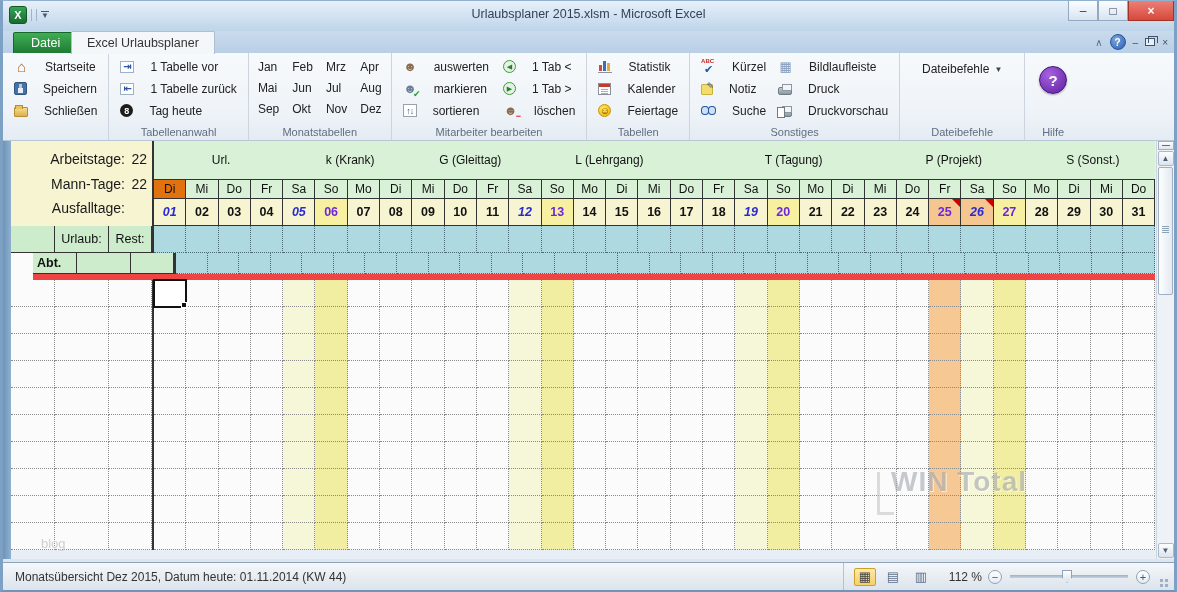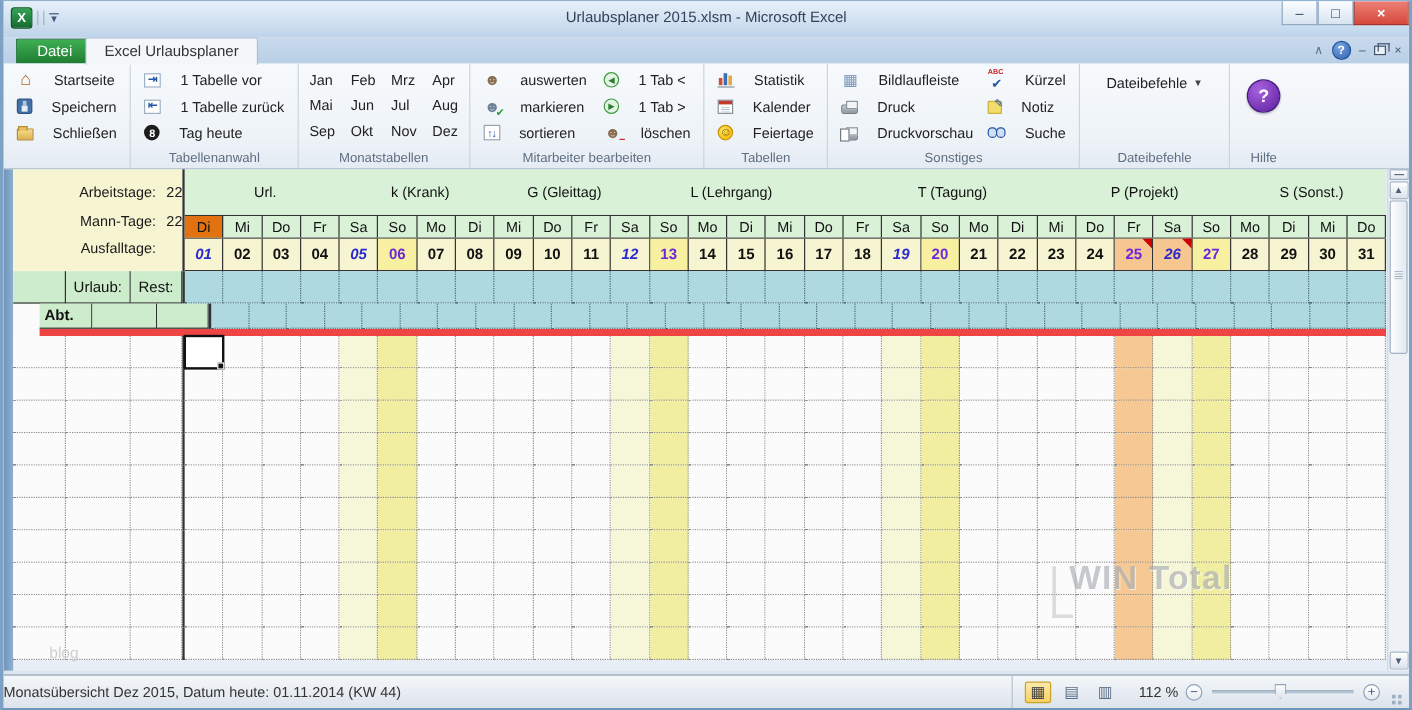--- a/index.html
+++ b/index.html
@@ -87,21 +87,21 @@
   .help-big{width:28px;height:28px;margin-top:8px;border-radius:50%;background:radial-gradient(circle at 35% 30%,#a862e0,#5c1e9e);
     border:1px solid #45157c;color:#fff;font-size:15px;font-weight:bold;display:flex;align-items:center;justify-content:center;box-shadow:0 1px 2px rgba(0,0,0,.3);}
   
   .sheet{position:absolute;left:0;top:140px;width:1171px;height:418px;background:#e8eef5;}
   .sheet-edge{position:absolute;left:0;top:0;width:8px;height:418px;background:linear-gradient(90deg,#6e94b9,#8fb0cf);}
   .grid{position:absolute;left:8px;top:0;width:1144px;height:409px;background:#fbfbfb;border-bottom:2px solid #2b2b2b;}
   .leftw{width:141px;flex:none;}
   .dayarea{width:1003px;flex:none;border-left:2px solid #333;display:flex;}
   .toprow{display:flex;}
   .summary{width:141px;height:85px;background:#f7f4d1;display:flex;flex-direction:column;justify-content:space-evenly;padding:2px 0;}
-  .sumline{display:flex;justify-content:flex-end;font-size:12px;color:#1a1a1a;}
+  .sumline{display:flex;justify-content:flex-end;font-size:14px;color:#1a1a1a;padding-right:5px;}
   .sumline .lab{text-align:right;}
   .sumline .val{width:22px;text-align:right;}
   .headwrap{width:1003px;border-left:2px solid #333;}
   .catrow{position:relative;height:38px;background:#d9f2d7;}
   .catlab{position:absolute;top:50%;transform:translate(-50%,-50%);font-size:12px;color:#111;white-space:nowrap;}
   .dayname-row{display:flex;height:20px;background:#d9f2d7;border-top:1px solid #333;border-bottom:1px solid #333;}
   .dn{flex:1;display:flex;align-items:center;justify-content:center;font-size:12px;color:#111;border-right:1px solid #333;}
   .dn.today{background:#e2720f;}
   .daynum-row{display:flex;height:27px;background:#f7f4d1;border-bottom:1px solid #333;}
   .dd{flex:1;position:relative;display:flex;align-items:center;justify-content:center;font-size:12.5px;font-weight:bold;color:#111;border-right:1px solid #333;}
@@ -140,21 +140,21 @@
   .sbtn{width:16px;height:15px;display:flex;align-items:center;justify-content:center;font-size:8px;color:#4a5e78;
     background:linear-gradient(#fdfefe,#dbe3ec);border:1px solid #aab9ca;border-radius:2px;margin:1px 0;}
   .sthumb{width:15px;height:128px;background:linear-gradient(90deg,#fdfefe,#e3e9f0);border:1px solid #9fb0c2;border-radius:2px;position:relative;}
   .sthumb::before{content:"";position:absolute;left:3px;right:3px;top:58px;height:7px;
     background:linear-gradient(#8fa3b8 1px,transparent 1px) 0 0/100% 2px;}
   .strack{flex:1;}
   
   .bstrip{position:absolute;left:0;right:0;top:558px;height:4px;background:#dde6ef;}
   .statusbar{position:absolute;left:0;right:0;bottom:0;height:28px;background:linear-gradient(#f4f7fa,#dce3eb);
     border-top:1px solid #8fa3b8;display:flex;align-items:center;font-size:12px;color:#333;}
-  .sb-text{padding-left:0;flex:1;}
+  .sb-text{padding-left:12px;flex:1;}
   .sb-right{display:flex;align-items:center;gap:6px;padding-right:4px;border-left:1px solid #b6c2cf;height:100%;padding-left:10px;}
   .viewbtn{width:22px;height:18px;display:flex;align-items:center;justify-content:center;font-size:13px;color:#5a6e88;border-radius:2px;}
   .viewbtn.active{background:linear-gradient(#fde9a9,#f6cf65);border:1px solid #c9a227;color:#444;}
   .zoomlabel{width:44px;text-align:right;color:#333;}
   .zcirc{width:14px;height:14px;border-radius:50%;border:1px solid #8fa3b8;background:linear-gradient(#fff,#e4ebf2);
     display:flex;align-items:center;justify-content:center;font-size:11px;color:#44597a;line-height:10px;}
   .ztrack{width:118px;height:3px;background:linear-gradient(#9fb0c2,#c6d2de);position:relative;margin:0 2px;}
   .zthumb{position:absolute;left:52px;top:-5px;width:10px;height:13px;background:linear-gradient(#fdfefe,#d9e1ea);border:1px solid #8fa3b8;
     clip-path:polygon(0 0,100% 0,100% 60%,50% 100%,0 60%);}
   .grip{width:14px;height:14px;position:relative;}
@@ -296,44 +296,44 @@
         <div class="ritem">
           <i class="ic ic-smile"></i>
           <span>Feiertage</span>
           </div>
       </div>
       <div class="glabel">Tabellen</div>
     </div>
     <div class="rgroup" style="gap:8px;">
       <div class="rcol">
         <div class="ritem">
+          <i class="ic ic-abc"></i>
+          <span>Kürzel</span>
+          </div>
+        <div class="ritem">
+          <i class="ic ic-note"></i>
+          <span>Notiz</span>
+          </div>
+        <div class="ritem">
+          <i class="ic ic-bino"></i>
+          <span>Suche</span>
+          </div>
+      </div>
+      <div class="rcol">
+        <div class="ritem">
           <i class="ic ic-grid"></i>
           <span>Bildlaufleiste</span>
           </div>
         <div class="ritem">
           <i class="ic ic-print"></i>
           <span>Druck</span>
           </div>
         <div class="ritem">
           <i class="ic ic-print ic-preview"></i>
           <span>Druckvorschau</span>
-          </div>
-      </div>
-      <div class="rcol">
-        <div class="ritem">
-          <i class="ic ic-abc"></i>
-          <span>Kürzel</span>
-          </div>
-        <div class="ritem">
-          <i class="ic ic-note"></i>
-          <span>Notiz</span>
-          </div>
-        <div class="ritem">
-          <i class="ic ic-bino"></i>
-          <span>Suche</span>
           </div>
       </div>
       <div class="glabel">Sonstiges</div>
     </div>
     <div class="rgroup g-filecmd">
       <div class="filecmd">
         <span>Dateibefehle</span>
         <span class="caret">▼</span>
       </div>
       <div class="glabel">Dateibefehle</div>

